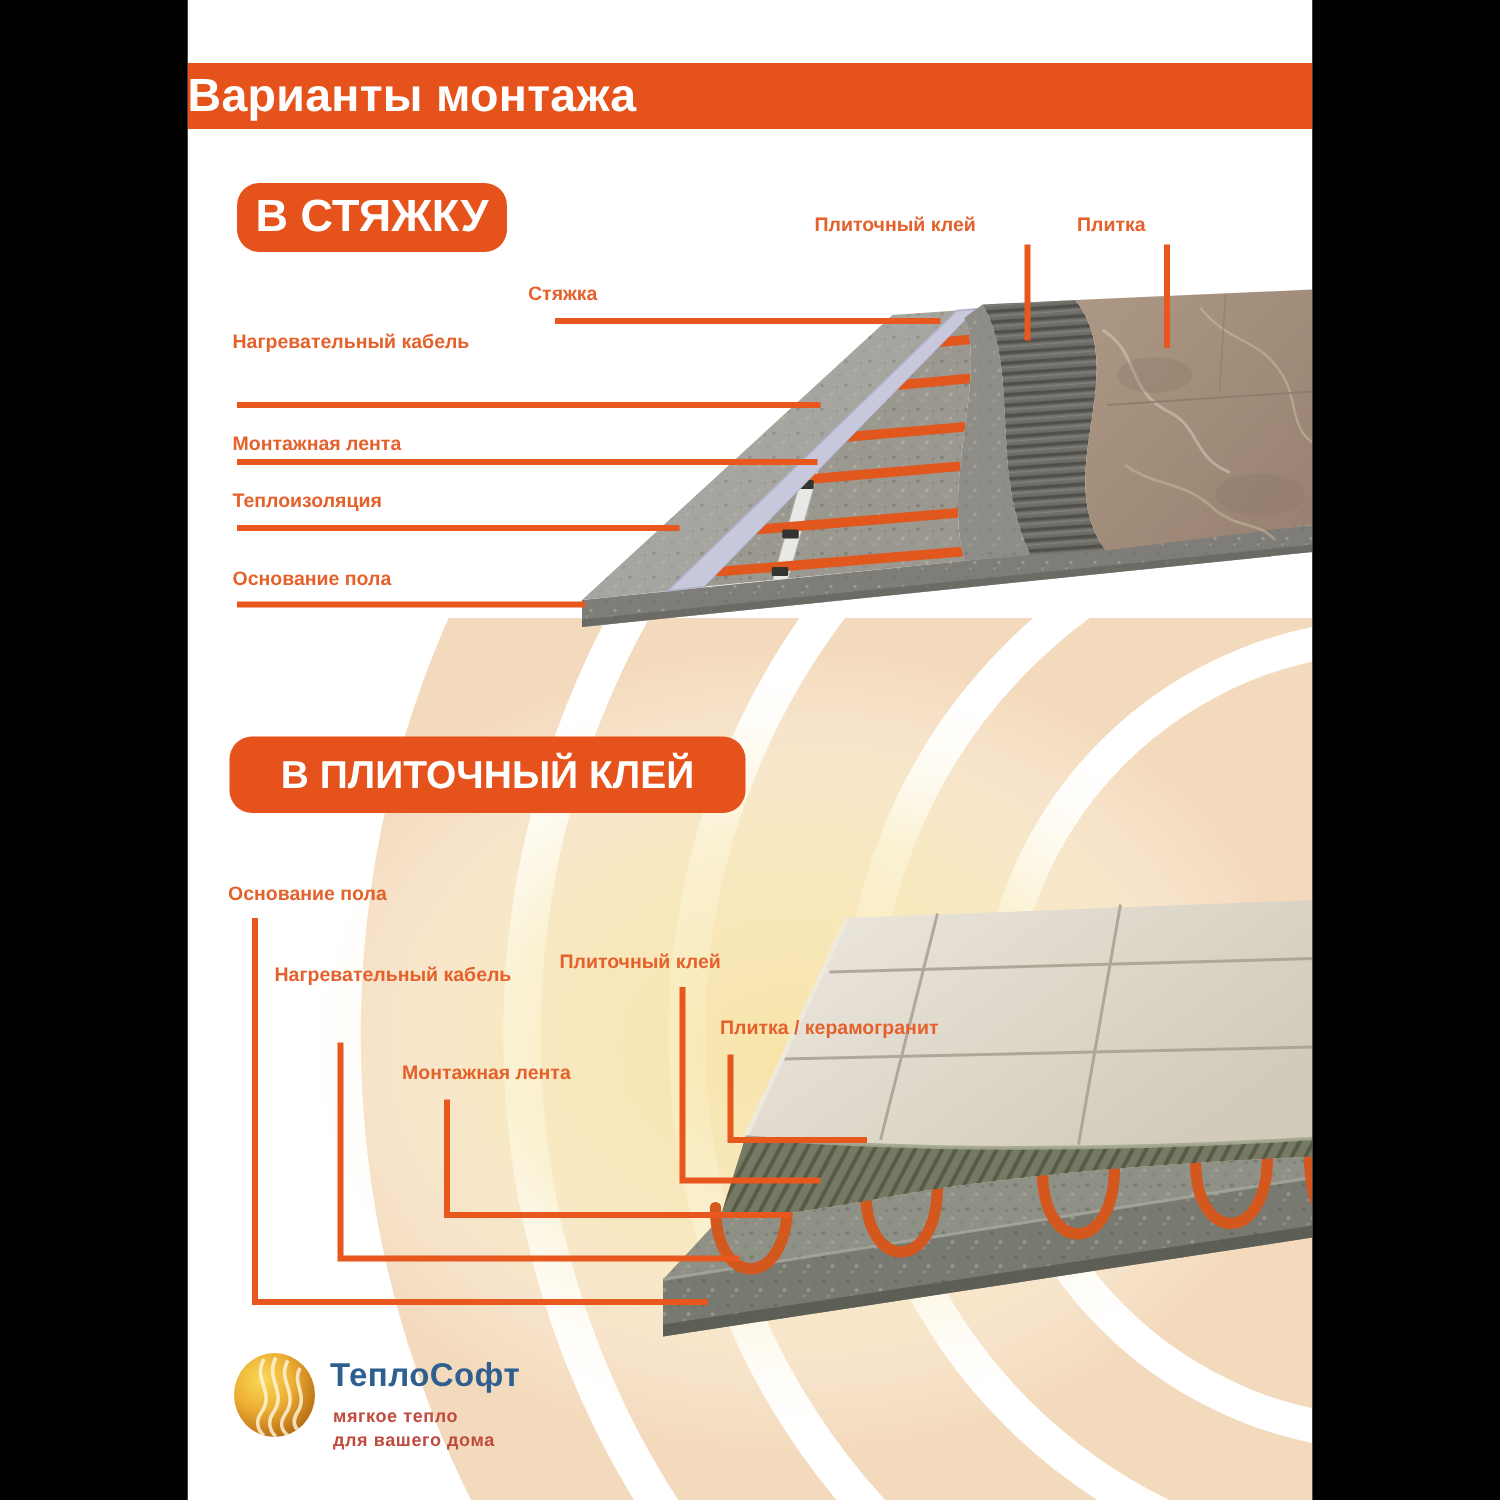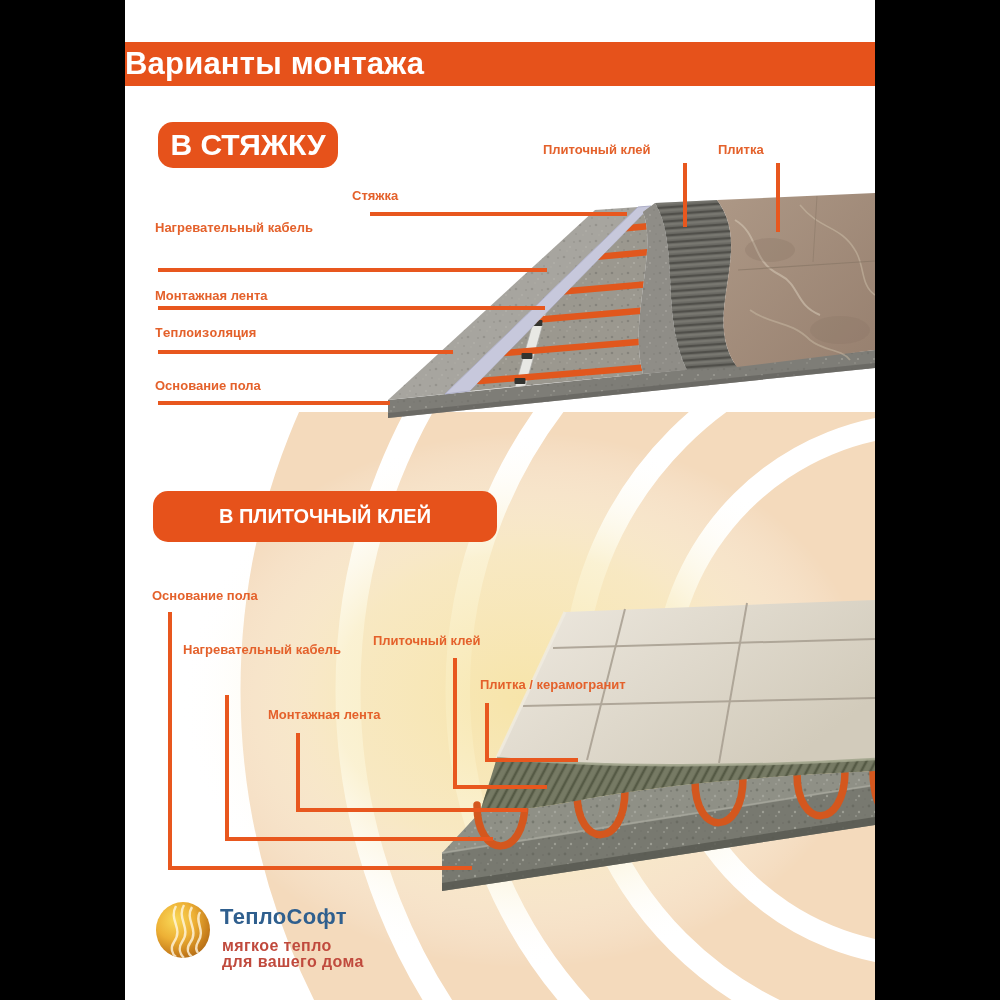--- a/index.html
+++ b/index.html
@@ -13,30 +13,30 @@
   html,body{margin:0;padding:0;background:#222;}
   .canvas{position:relative;width:1000px;height:1000px;background:var(--side-bars);overflow:hidden;
           font-family:"Liberation Sans",sans-serif;}
   .content{position:absolute;left:125px;top:0;width:750px;height:1000px;background:#ffffff;overflow:hidden;}
   .bg-decor{position:absolute;left:0;top:0;width:750px;height:1000px;pointer-events:none;}
   .banner{position:absolute;left:0;top:42px;width:750px;height:44px;background:var(--accent-orange);
           color:#fff;font-size:31px;font-weight:bold;text-align:left;line-height:44px;letter-spacing:.2px;}
   .badge{position:absolute;background:var(--accent-orange);color:#fff;font-weight:bold;
          text-align:center;border-radius:15px;}
   .badge1{left:33px;top:122px;width:180px;height:46px;font-size:30px;line-height:46px;}
-  .badge2{left:28px;top:491px;width:344px;height:51px;font-size:20px;line-height:51px;}
+  .badge2{left:28px;top:491px;width:344px;height:51px;font-size:26px;line-height:51px;}
   .lbl{position:absolute;color:var(--label-orange);font-weight:bold;font-size:13px;line-height:26px;}
   .diagram{position:absolute;}
   .lines{position:absolute;left:0;top:0;width:750px;height:1000px;pointer-events:none;}
   .logo{position:absolute;left:28px;top:898px;width:330px;height:80px;}
   .logo-mark{position:absolute;left:3px;top:4px;width:54px;height:56px;border-radius:50%;
              background:radial-gradient(circle at 35% 32%,#F9D857 0%,#EDB035 38%,#C67D1B 68%,#8F4F0E 100%);
              overflow:hidden;}
   .logo-name{position:absolute;left:67px;top:6px;font-size:22px;font-weight:600;color:var(--logo-blue);letter-spacing:.3px;}
-  .logo-tag{position:absolute;left:69px;color:var(--logo-red);font-size:16px;font-weight:600;letter-spacing:.4px;}
+  .logo-tag{position:absolute;left:69px;color:var(--logo-red);font-size:12px;font-weight:600;letter-spacing:.4px;}
   .tag1{top:39px;}
   .tag2{top:55px;text-align:right;}
 </style>
 </head>
 <body>
 
 <div class="canvas">
   <div class="content">
 
     <svg class="bg-decor" width="750" height="1000" viewBox="0 0 750 1000">
@@ -142,21 +142,21 @@
         <ellipse cx="400" cy="60" rx="25" ry="12" fill="#83705F" opacity="0.25"></ellipse>
         <ellipse cx="470" cy="140" rx="30" ry="14" fill="#83705F" opacity="0.2"></ellipse>
         <path d="M368,80 L505,71" stroke="#8C7A69" stroke-width="1.2" opacity="0.8"></path>
         <path d="M447,6 L443,72" stroke="#8C7A69" stroke-width="1" opacity="0.6"></path>
       </g>
     </svg>
 
     <div class="lbl" style="left:227px;top:183px;text-align:center;">Стяжка</div>
     <div class="lbl" style="left:30px;top:215px;width:190px;">Нагревательный кабель</div>
     <div class="lbl" style="left:30px;top:283px;">Монтажная лента</div>
-    <div class="lbl" style="left:30px;top:321px;font-family:Liberation Mono, monospace;">Теплоизоляция</div>
+    <div class="lbl" style="left:30px;top:321px;">Теплоизоляция</div>
     <div class="lbl" style="left:30px;top:373px;">Основание пола</div>
     <div class="lbl" style="left:418px;top:137px;">Плиточный клей</div>
     <div class="lbl" style="left:593px;top:137px;">Плитка</div>
 
     <div class="badge badge2">В ПЛИТОЧНЫЙ КЛЕЙ</div>
 
     <svg class="diagram" style="left:310px;top:595px;" width="440" height="300" viewBox="0 0 440 300">
       <defs>
         <pattern id="spk2" width="16" height="16" patternUnits="userSpaceOnUse">
           <circle cx="2" cy="3" r="1.4" fill="#5E5F57"></circle>

